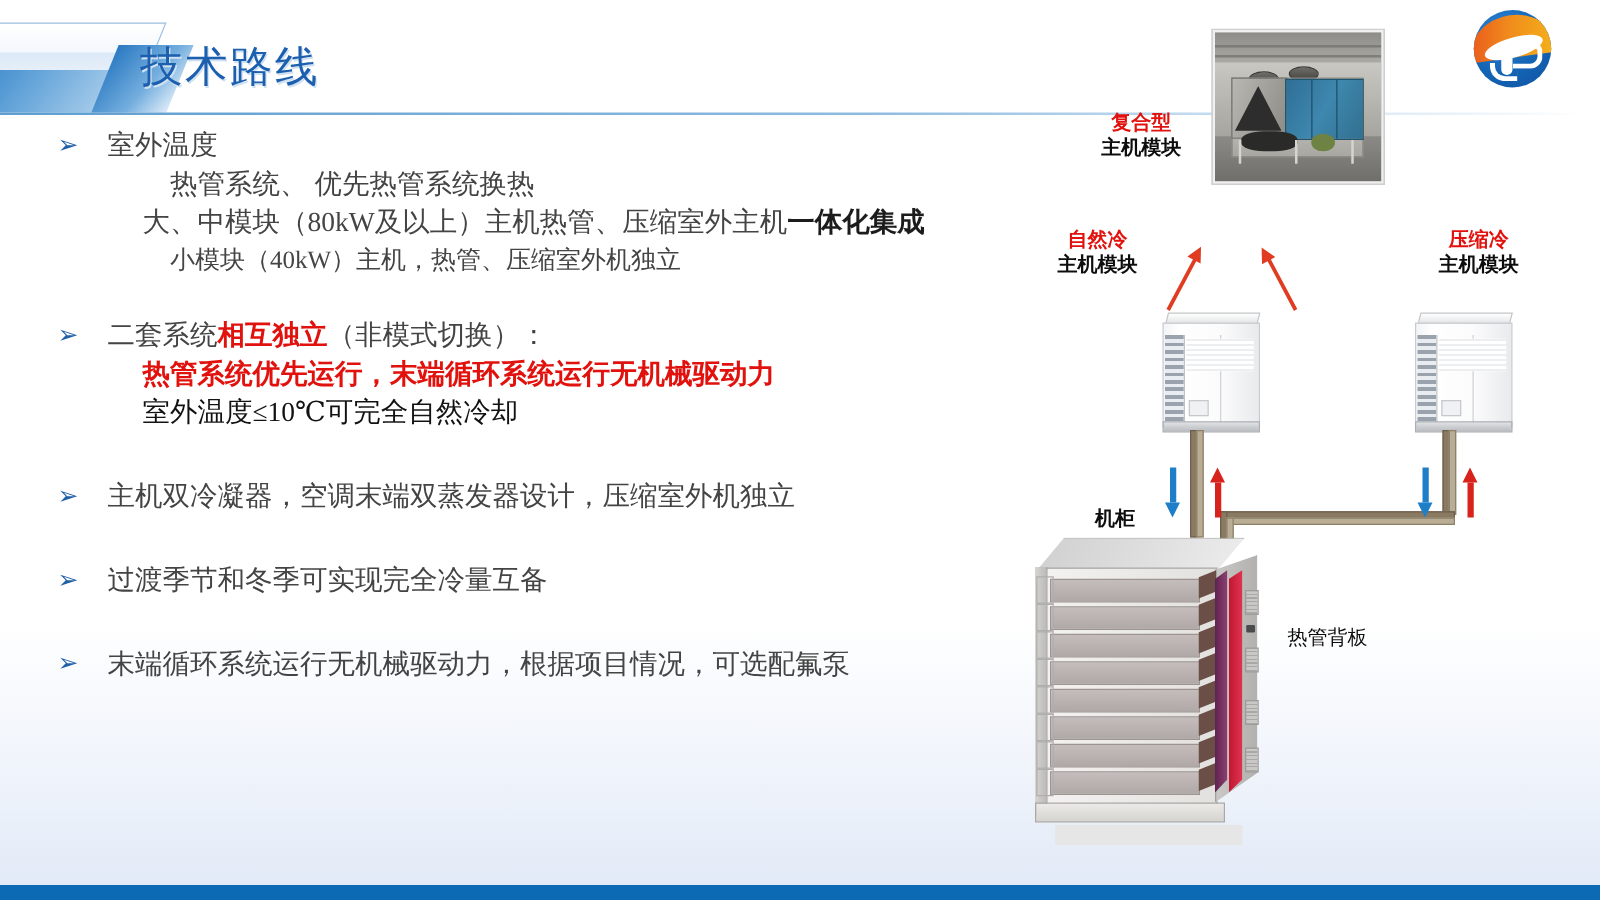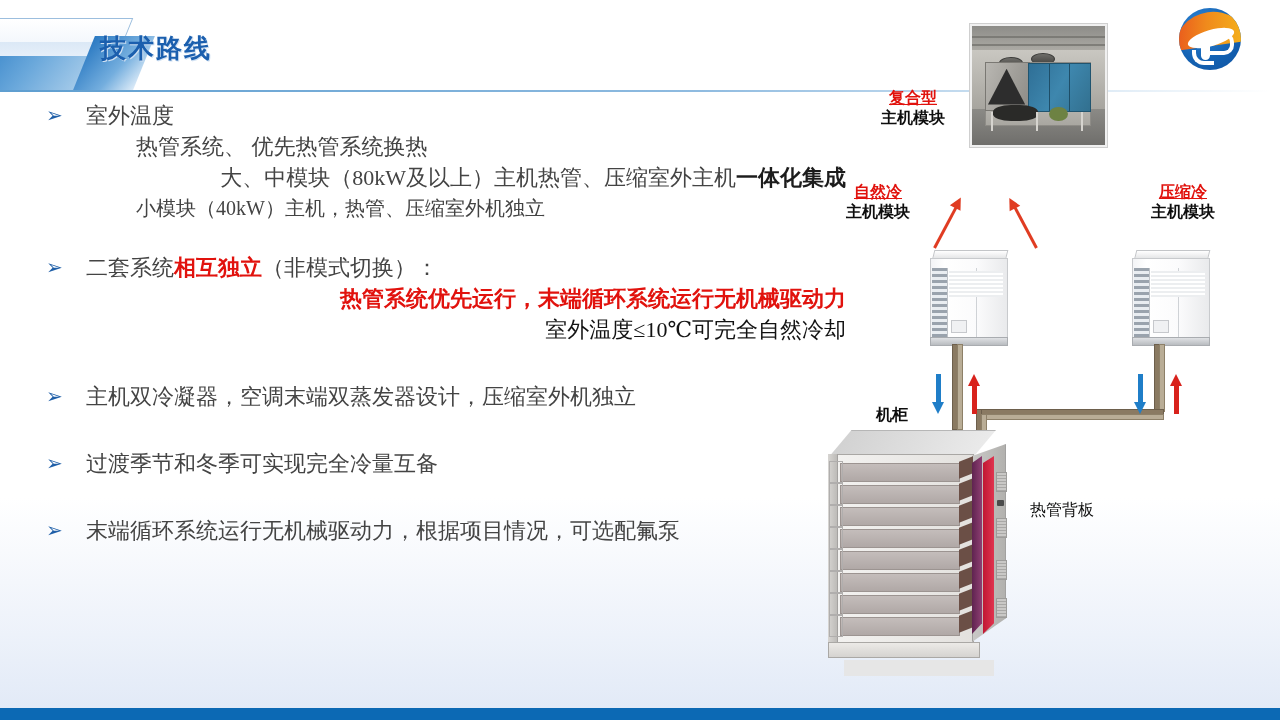--- a/index.html
+++ b/index.html
@@ -26,36 +26,36 @@
   .par2{left:-34px;top:30px;width:150px;height:33px;
         background:linear-gradient(to bottom,#dbe8f6,#f4f8fd);
         transform:skewX(-22deg);}
   .par3{left:-40px;top:44px;width:148px;height:34px;
         background:linear-gradient(110deg,#2f7fc6 0%,#6aa8db 45%,#bcd8ef 100%);
         transform:skewX(-22deg);}
   .par4{left:84px;top:24px;width:60px;height:54px;
         background:linear-gradient(115deg,#2a79c2 0%,#74aede 60%,#dcebf8 100%);
         transform:skewX(-22deg);}
 
-  .title{position:absolute;left:100px;top:31px;font-size:26px;font-weight:bold;
+  .title{position:absolute;left:112px;top:31px;font-size:34px;font-weight:normal;
     color:#1b5fae;letter-spacing:2px;
     font-family:"DejaVu Sans","Liberation Sans",sans-serif;
     text-shadow:1px 1px 0 #cfe0f2;}
   .title-rule{position:absolute;left:0;right:10px;top:90px;height:2px;
     background:linear-gradient(to right,#5e9ed0 0%,#8fbbe0 55%,rgba(190,215,238,0) 100%);}
 
   
   .content{position:absolute;left:46px;top:100px;width:800px;color:#3b3b3b;}
   .bullet{display:flex;align-items:flex-start;}
   .bullet .mark{width:40px;flex:0 0 40px;color:#1f5fa8;font-size:20px;line-height:1.55;
     font-family:"DejaVu Sans","Liberation Sans",sans-serif;}
   .bullet .txt{flex:1;}
   .ln{white-space:nowrap;font-size:22px;line-height:31px;color:#444;}
   .ln.sub1{padding-left:50px;}
-  .ln.sub2{padding-left:28px;text-align:right;}
+  .ln.sub2{padding-left:28px;}
   .ln.sub3{padding-left:50px;}
   .ln.small{font-size:20px;}
   .redb{color:#e1120d;font-weight:bold;}
   .blk{color:#121212;}
   .bold{font-weight:bold;color:#1c1c1c;}
   .gap-md{height:28px;}
   .gap-lg{height:36px;}
 
   
   .diagram{position:absolute;left:790px;top:0;width:490px;height:706px;}
@@ -102,21 +102,21 @@
     background:linear-gradient(to bottom,#6e6d69,#454441);border:1px solid #3a3a38;}
   .ph-drum{position:absolute;left:16%;bottom:20%;width:34%;height:14%;
     background:#2a2a28;border-radius:40%;}
   .ph-green{position:absolute;left:58%;bottom:20%;width:14%;height:12%;
     background:#6d8243;border-radius:50%;}
   .ph-leg{position:absolute;bottom:12%;width:2px;height:16%;background:#d6d4cf;}
 
   
   .lbl{position:absolute;text-align:center;
        font-family:"DejaVu Sans","Liberation Sans",sans-serif;font-weight:bold;}
-  .lbl .l1{font-size:16px;color:#e1120d;line-height:20px;text-decoration:underline;}
+  .lbl .l1{font-size:16px;color:#e1120d;line-height:20px;}
   .lbl .l2{font-size:16px;color:#0d0d0d;line-height:20px;}
   .lbl-composite{left:78px;top:88px;width:90px;}
   .lbl-natural{left:40px;top:182px;width:96px;}
   .lbl-compress{left:345px;top:182px;width:96px;}
   .lbl-cabinet{left:86px;top:405px;width:60px;font-size:16px;color:#0d0d0d;}
   .lbl-backplate{left:240px;top:500px;width:110px;font-size:16px;color:#0d0d0d;}
 
   
   .rarrow{position:absolute;width:3px;background:#e03c22;transform-origin:bottom center;}
   .rarrow::after{content:"";position:absolute;left:-5px;top:-9px;width:0;height:0;

